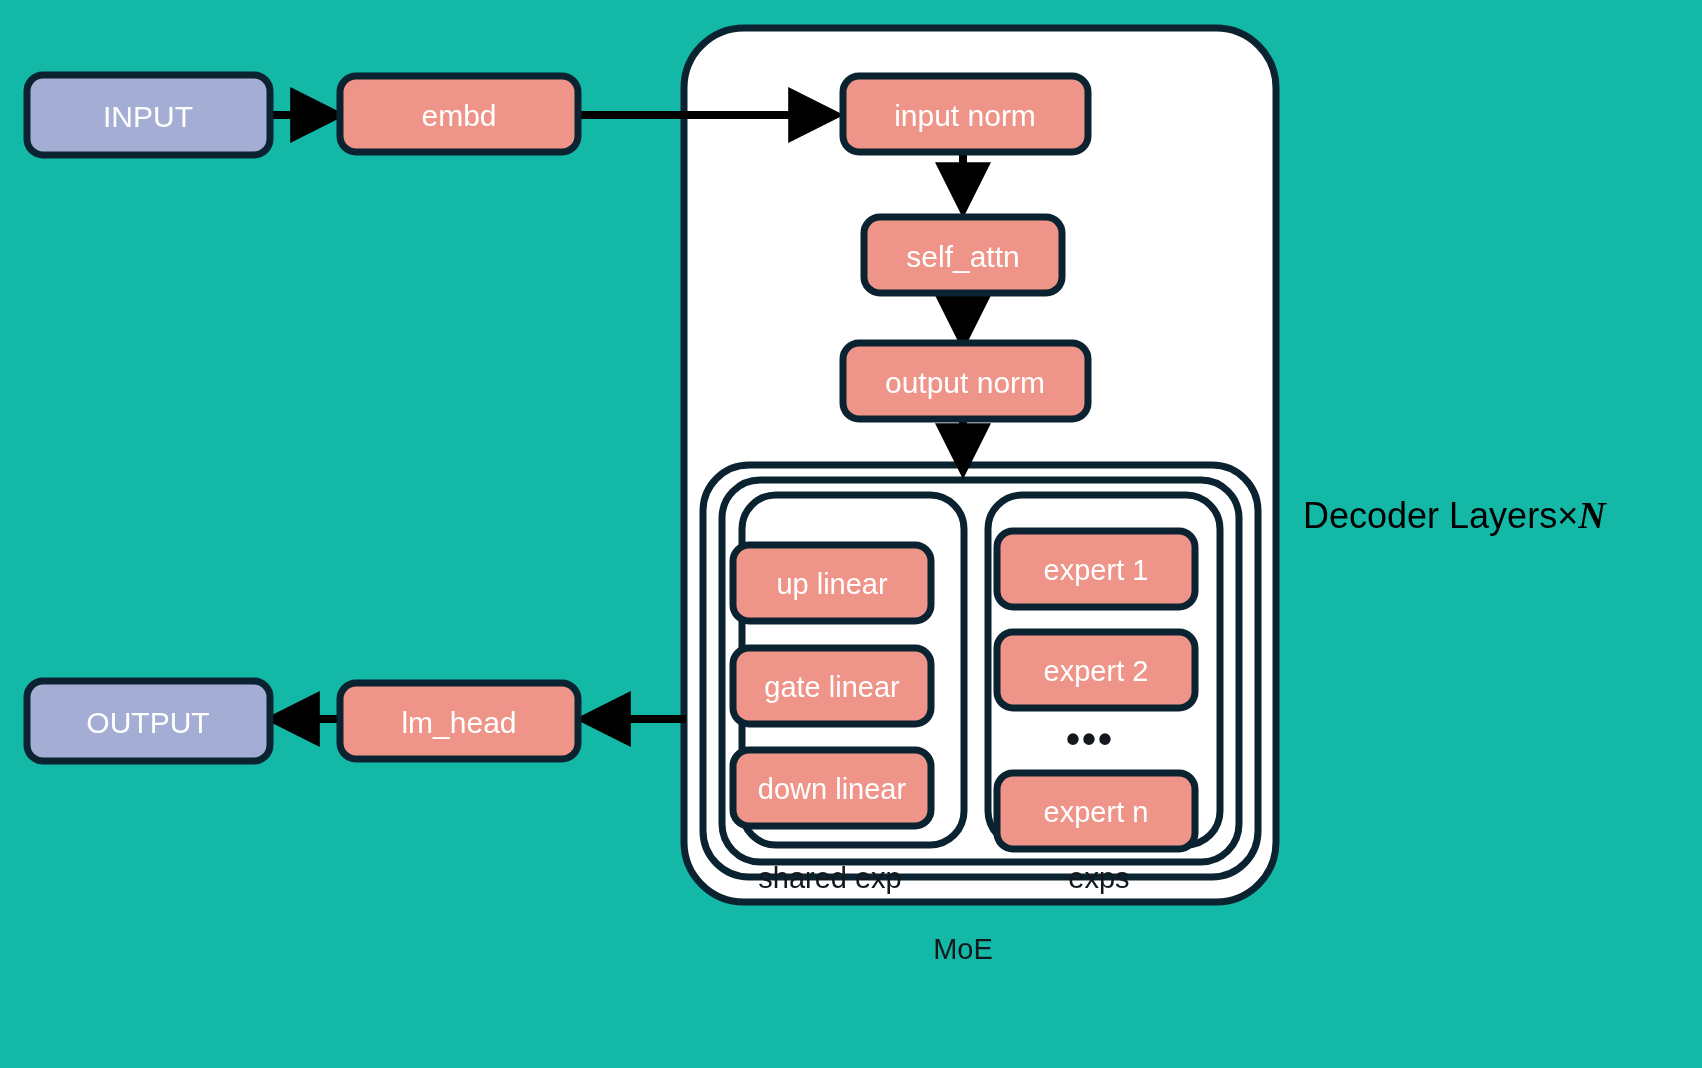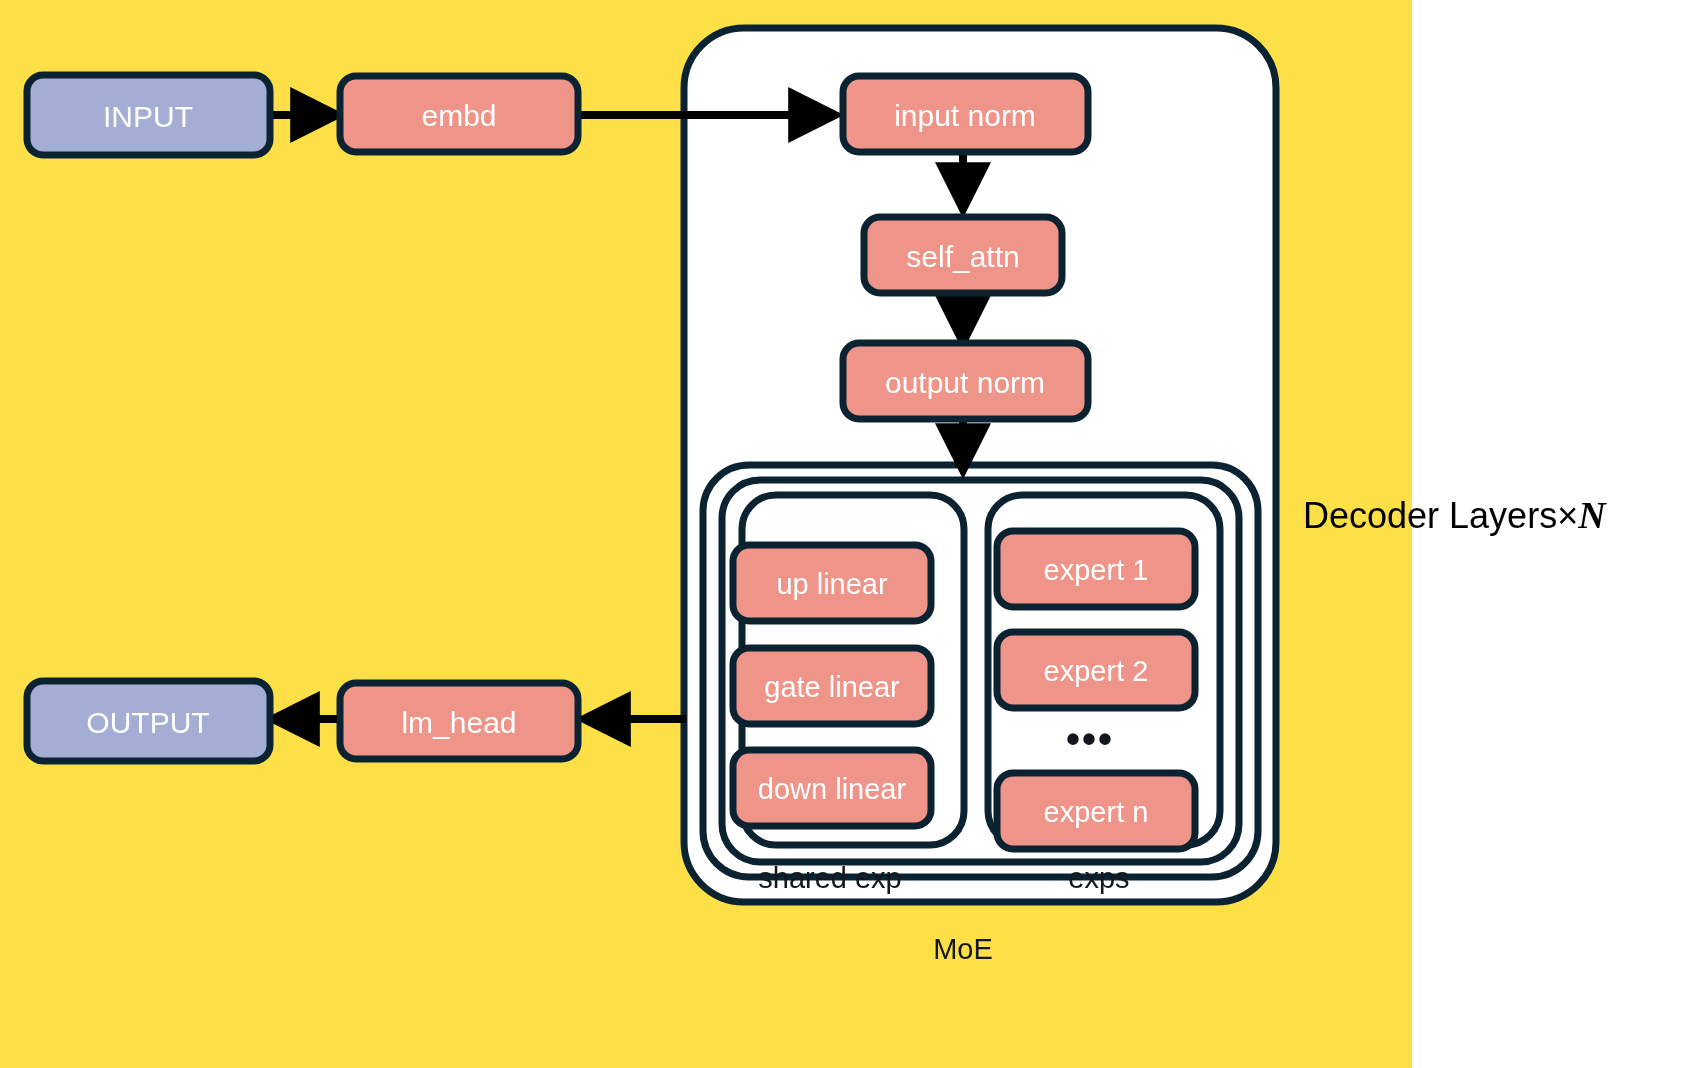--- a/index.html
+++ b/index.html
@@ -8,23 +8,23 @@
     background: #ffffff;
   }
   body {
     width: 1702px;
     height: 1068px;
     font-family: "Liberation Sans", sans-serif;
     overflow: hidden;
   }
   #diagram-root {
     position: relative;
-    width: 1412px;
+    width: 1702px;
     height: 1068px;
-    background: #fde047;
+    background: #14b8a6;
   }
   svg.canvas {
     position: absolute;
     top: 0;
     left: 0;
     width: 1702px;
     height: 1068px;
     display: block;
   }
   .node-rect {

